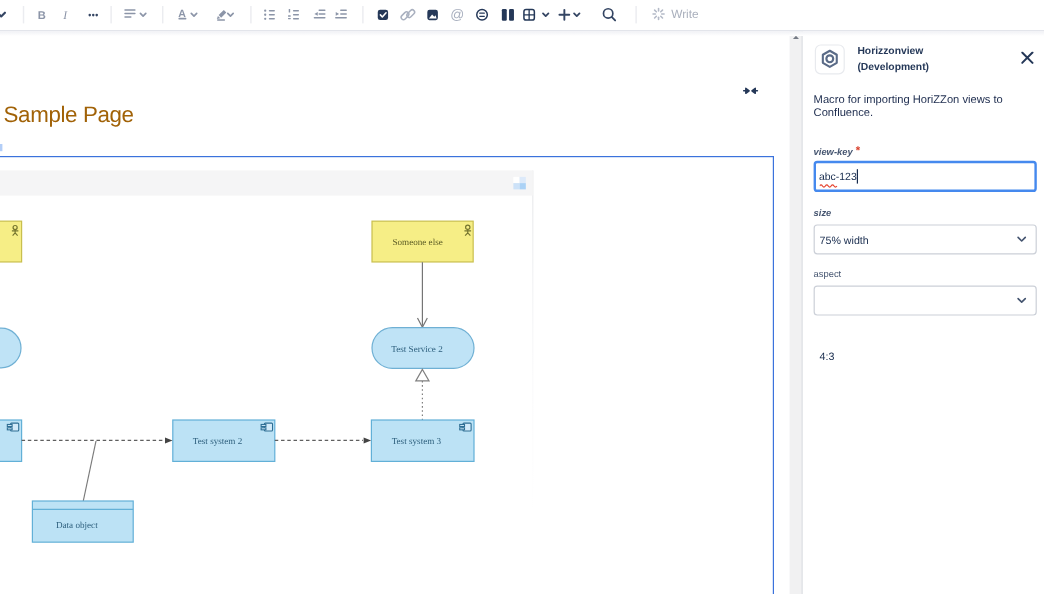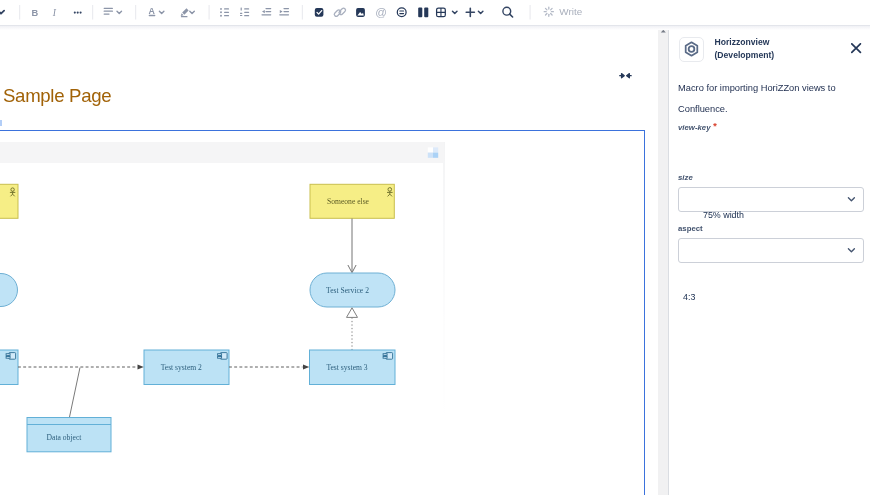--- a/index.html
+++ b/index.html
@@ -239,33 +239,40 @@
         <circle cx="12.5" cy="11" r="2.85" fill="none" stroke="#5a6b87" stroke-width="1.8"></circle>
       </svg>
     </div>
 
     <div class="abs" style="left:45.5px;top:11px;font-size:8.6px;font-weight:600;color:#253858;line-height:13.1px;">Horizzonview<br>(Development)</div>
 
     <svg class="abs" style="left:181.5px;top:17.5px;" width="11" height="11">
       <path d="M0.8 0.8 L 9.4 9.4 M9.4 0.8 L 0.8 9.4" stroke="#253858" stroke-width="1.7" stroke-linecap="round"></path>
     </svg>
 
-    <div class="abs" style="left:9px;top:52.8px;width:180px;font-size:9.3px;color:#1c2b4d;line-height:21px;">Macro for importing HoriZZon views to<br>Confluence.</div>
+    <div class="abs" style="left:9px;top:52.8px;width:180px;font-size:9.3px;color:#1c2b4d;line-height:11px;">Macro for importing HoriZZon views to<br>Confluence.</div>
 
     <div class="abs" style="left:9px;top:96px;font-size:7.8px;font-weight:600;color:#44546f;font-style:italic;">view-key <span style="color:#d9402c;font-size:9.5px;position:relative;top:-1.5px;">*</span></div>
+    <div class="abs" style="left:8.5px;top:109px;width:186px;height:26px;border:2px solid #4589ee;border-radius:3px;background:#fff;">
+      <span style="position:absolute;left:3px;top:5.5px;font-size:8.7px;color:#172b4d;">abc-123</span>
+      <div style="position:absolute;left:34.7px;top:4.5px;width:1px;height:12.5px;background:#172b4d;"></div>
+      <svg style="position:absolute;left:3px;top:16.5px;" width="16" height="4">
+        <path d="M0 2 q1.2 -1.7 2.4 0 q1.2 1.7 2.4 0 q1.2 -1.7 2.4 0 q1.2 1.7 2.4 0 q1.2 -1.7 2.4 0 q1.2 1.7 2.4 0" fill="none" stroke="#e64733" stroke-width="1.05"></path>
+      </svg>
+    </div>
 
     <div class="abs" style="left:9px;top:148px;font-size:7.8px;font-weight:600;color:#44546f;font-style:italic;">size</div>
     <div class="abs" style="left:8.5px;top:162px;width:186px;height:24.5px;border:1px solid #ccd0d8;border-radius:3px;background:#fff;">
-      <span style="position:absolute;left:4.5px;top:22px;font-size:8.9px;color:#172b4d;margin-left:20px;">75% width</span>
+      <span style="position:absolute;left:4.5px;top:7px;font-size:8.9px;color:#172b4d;">75% width</span>
       <svg style="position:absolute;right:6.5px;top:8.2px;" width="9" height="7">
         <path d="M1.4 1.8 l3 3 l3 -3" fill="none" stroke="#44546f" stroke-width="1.35" stroke-linecap="round" stroke-linejoin="round"></path>
       </svg>
     </div>
 
-    <div class="abs" style="left:9px;top:199px;font-size:7.8px;font-weight:700;color:#44546f;">aspect</div>
+    <div class="abs" style="left:9px;top:199px;font-size:7.8px;font-weight:400;color:#44546f;">aspect</div>
     <div class="abs" style="left:8.5px;top:213px;width:186px;height:24.5px;border:1px solid #ccd0d8;border-radius:3px;background:#fff;">
       <span style="position:absolute;left:4.5px;top:6.6px;font-size:8.9px;color:#172b4d;margin-top:46px;">4:3</span>
       <svg style="position:absolute;right:6.5px;top:8.2px;" width="9" height="7">
         <path d="M1.4 1.8 l3 3 l3 -3" fill="none" stroke="#44546f" stroke-width="1.35" stroke-linecap="round" stroke-linejoin="round"></path>
       </svg>
     </div>
   </div>
 
 </div>
 

